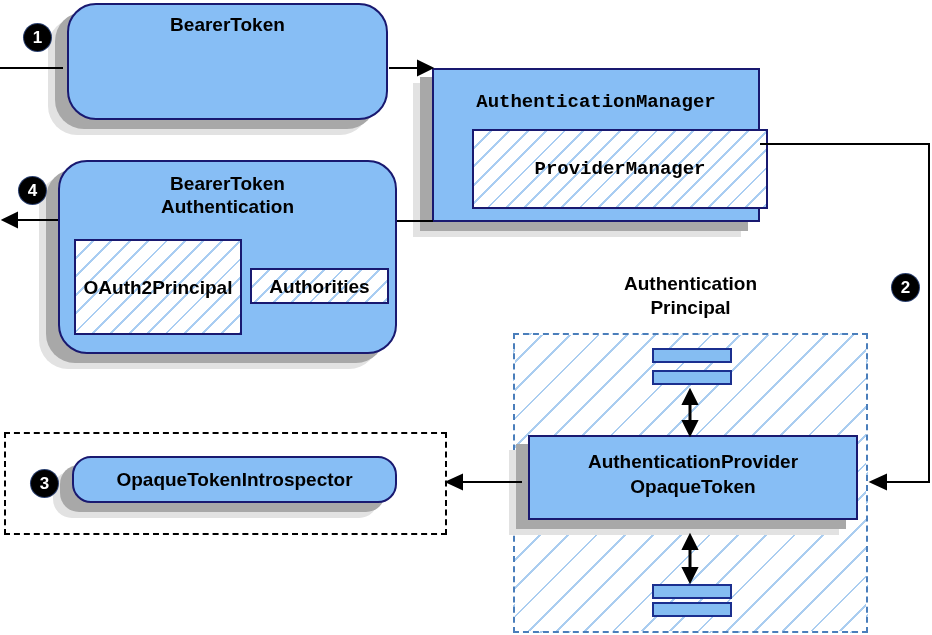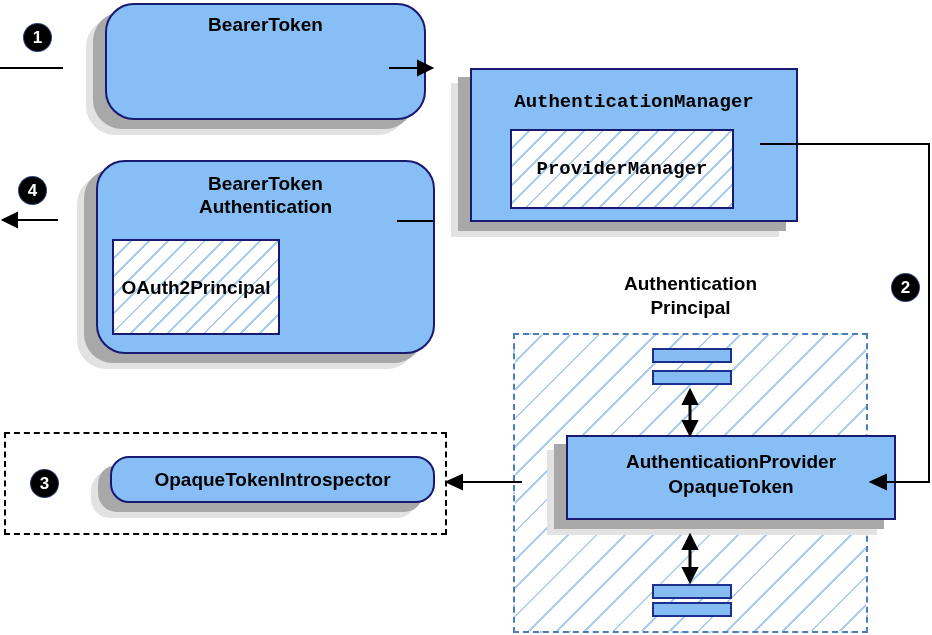--- a/index.html
+++ b/index.html
@@ -3,21 +3,21 @@
 <meta charset="utf-8">
 <style>
   html,body{margin:0;padding:0;background:#fff;}
   .page{
     position:relative;width:932px;height:635px;background:#ffffff;overflow:hidden;
     font-family:"Liberation Sans",sans-serif;color:#000;
   }
   .wires{position:absolute;left:0;top:0;z-index:6;pointer-events:none;}
   .node{
     position:absolute;box-sizing:border-box;background:#87BEF5;border:2px solid #191970;
-    box-shadow:-12px 9px 0 0 #a8a8a8,-19px 15px 0 0 #e2e2e2;z-index:2;margin-left:38px;
+    box-shadow:-12px 9px 0 0 #a8a8a8,-19px 15px 0 0 #e2e2e2;z-index:2;
   }
   .rounded{border-radius:29px;}
   .title{font-weight:bold;font-size:19px;line-height:23px;text-align:center;}
   .hatchbox{
     position:absolute;box-sizing:border-box;border:2px solid #191970;background-color:#fff;
     background-image:repeating-linear-gradient(135deg,transparent 0 11px,#A9CDF2 11px 13px);
     display:flex;align-items:center;justify-content:center;
     font-weight:bold;font-size:19px;text-align:center;line-height:27px;z-index:3;
   }
   .container-dashed-blue{
@@ -53,32 +53,33 @@
   <div class="badge" style="left:19px;top:177px;">4</div>
 
   <div class="node rounded centered" style="left:67px;top:3px;width:321px;height:117px;">
     <div class="title" style="margin-top:8px;">
       <div>BearerToken</div>
     </div>
   </div>
 
   <div class="node centered" style="left:432px;top:68px;width:328px;height:154px;font-family:Liberation Mono, monospace;">
     <div class="title" style="margin-top:21px;">AuthenticationManager</div>
-    <div class="hatchbox" style="left:38px;top:59px;width:224px;height:80px;">ProviderManager</div>
+    <div class="hatchbox" style="left:38px;top:59px;width:296px;height:80px;">ProviderManager</div>
   </div>
 
   <div class="node rounded centered" style="left:58px;top:160px;width:339px;height:194px;">
     <div class="title" style="margin-top:10px;">
       <div>BearerToken</div>
       <div>Authentication</div>
     </div>
     <div class="hatchbox" style="left:14px;top:77px;width:168px;height:96px;">
       <div>OAuth2</div>
       <div>Principal</div>
     </div>
+    <div class="hatchbox" style="left:190px;top:106px;width:139px;height:36px;">Authorities</div>
   </div>
 
   <div class="group-label" style="left:513px;top:272px;width:355px;">
     <div>Authentication</div>
     <div>Principal</div>
   </div>
 
   <div class="container-dashed-blue" style="left:513px;top:333px;width:355px;height:300px;"></div>
 
   <div class="bar" style="left:652px;top:348px;"></div>

